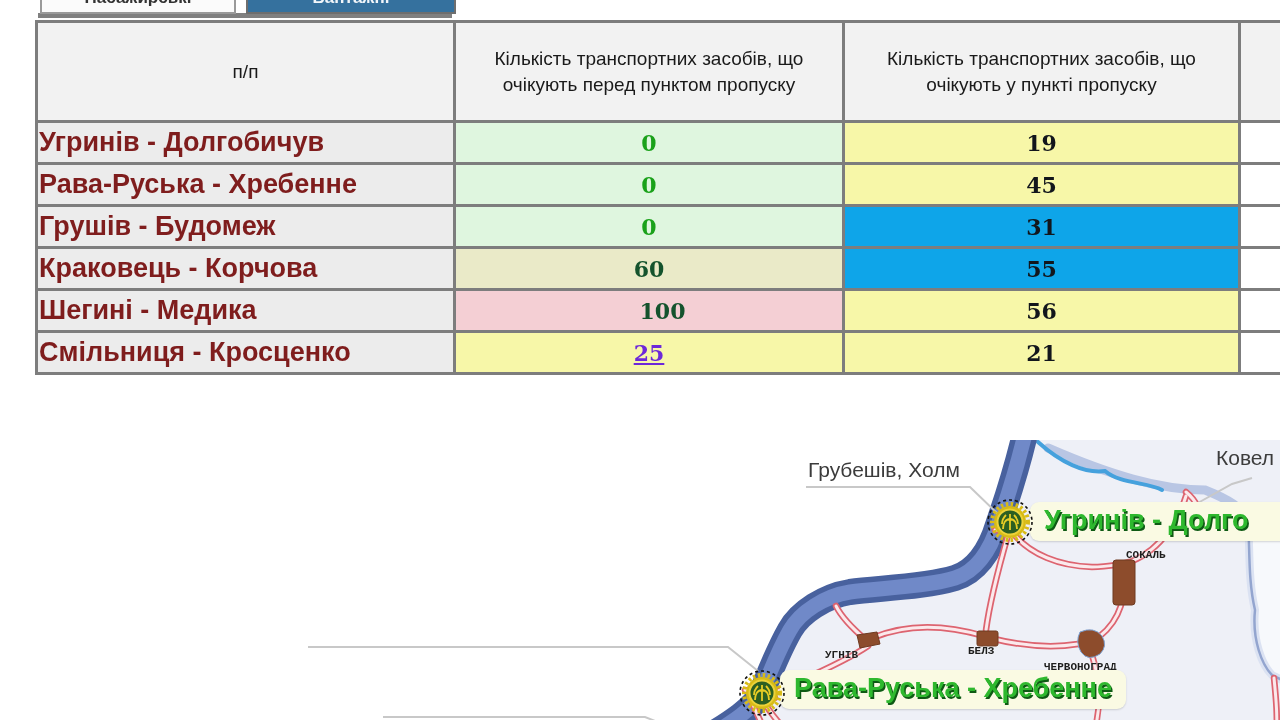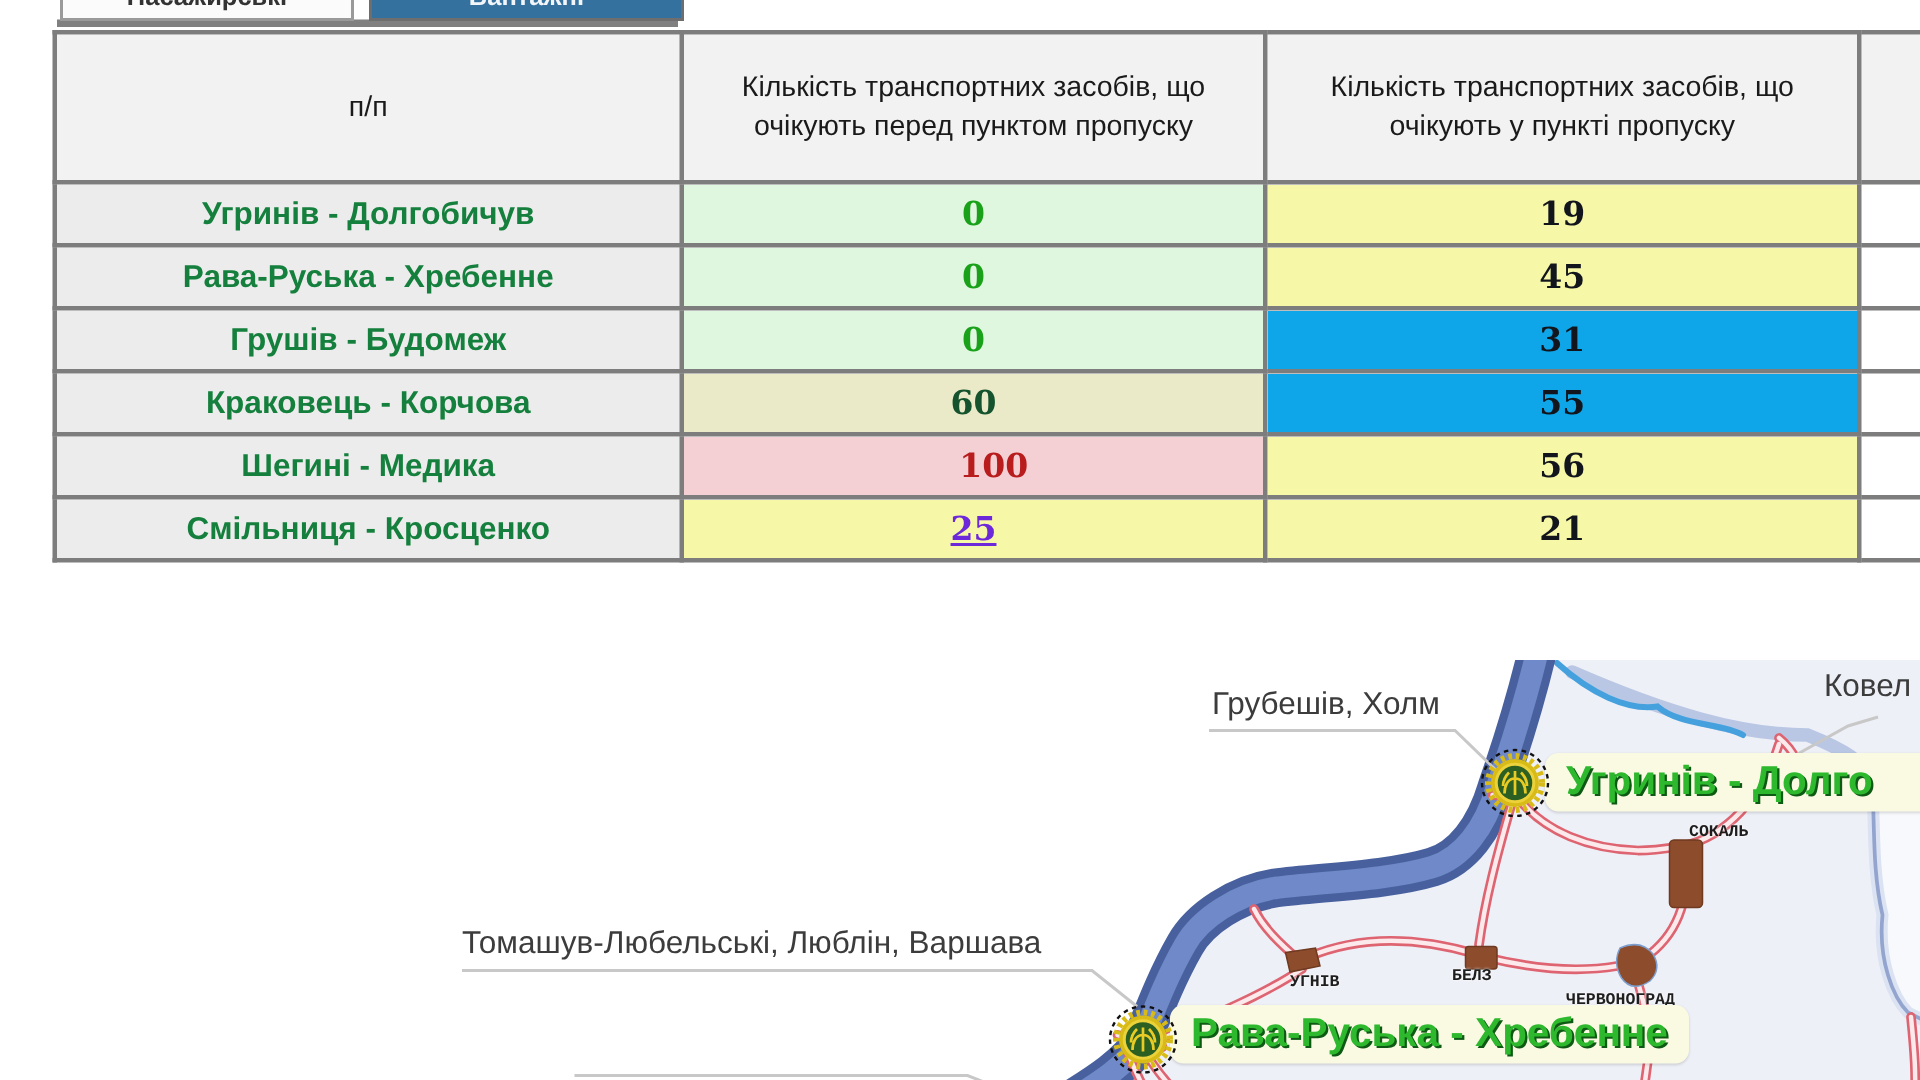--- a/index.html
+++ b/index.html
@@ -16,32 +16,32 @@
   .tabstrip{position:absolute;left:38px;top:13px;width:414px;height:5px;background:#808080;z-index:4;}
 
   
   table.queue{
     position:absolute;left:35px;top:20px;border-collapse:collapse;table-layout:fixed;
     width:1333px;z-index:3;background:#fff;
   }
   table.queue td,table.queue th{border:3px solid #7d7d7d;box-sizing:border-box;overflow:hidden;}
   th.hdr{background:#f2f2f2;font-size:19px;font-weight:normal;color:#1a1a1a;
          padding:4px 18px;height:100px;line-height:1.35;text-align:center;vertical-align:middle;}
-  td.name{background:#ececec;font-weight:bold;font-size:21px;color:#15803d;
-          text-align:center;height:42px;}
+  td.name{background:#ececec;font-weight:bold;font-size:27px;color:#7f1d1d;
+          text-align:left;height:42px;}
   td.num{font-family:"DejaVu Serif",serif;font-weight:bold;font-size:22px;text-align:center;height:42px;}
   td.extra{background:#ffffff;}
   .bg-green{background:#dff6df;}
   .bg-yellow{background:#f7f7a8;}
   .bg-khaki{background:#0ea5e9;margin-top:18px;}
   .bg-khaki2{background:#eaeac8;}
   .bg-pink{background:#f4cfd4;}
   .txt-green{color:#1aa11a;}
   .txt-salmon{color:#14532d;}
-  .txt-darkred{color:#b91c1c;padding-left:28px;}
+  .txt-darkred{color:#14532d;padding-left:28px;}
   .txt-olive{color:#6d28d9;text-decoration:underline;}
   .txt-dark{color:#12161c;}
 
   
   #map{position:absolute;left:0;top:420px;width:1280px;height:300px;background:#ffffff;margin-top:20px;}
   #map svg.base{position:absolute;left:0;top:0;}
   .callout{position:absolute;font-size:21px;color:#3c3c3c;white-space:nowrap;z-index:6;}
   .town{position:absolute;font-size:11px;font-weight:bold;color:#1e1e1e;white-space:nowrap;
         text-shadow:0 0 2px #ffffff;z-index:6;font-family:Liberation Mono, monospace;}
   .cp{position:absolute;background:#fafae3;border-radius:9px;padding:3px 14px 5px 14px;
@@ -172,24 +172,23 @@
     <g stroke="#c8c8c8" stroke-width="2" fill="none">
       <path d="M806,47 L970,47 L1000,76"></path>
       <path d="M1252,38 L1232,44 L1196,64"></path>
       <path d="M308,207 L728,207 L758,231"></path>
       <path d="M383,277 L645,277 L698,298"></path>
     </g>
   </svg>
 
   <div class="callout" style="left:808px;top:18px">Грубешів, Холм</div>
   <div class="callout" style="left:1216px;top:6px">Ковел</div>
-  <div class="callout" style="left:308px;top:177px">Томашув-Любельські, Люблін, Варшава</div>
 
   <div class="town" style="left:1126px;top:109px">СОКАЛЬ</div>
-  <div class="town" style="left:860px;top:209px">УГНІВ</div>
+  <div class="town" style="left:825px;top:209px">УГНІВ</div>
   <div class="town" style="left:968px;top:205px">БЕЛЗ</div>
   <div class="town" style="left:1044px;top:221px">ЧЕРВОНОГРАД</div>
   <div class="town" style="left:798px;top:283px">РАВА-РУСЬКА</div>
 
   <div class="cp" style="left:1030px;top:62px;padding-right:60px">Угринів - Долго</div>
   <div class="cp" style="left:780px;top:230px">Рава-Руська - Хребенне</div>
 
   <svg class="cp-icon" style="left:986px;top:58px" viewBox="-24 -24 48 48">
     <circle r="22" fill="none" stroke="#111" stroke-width="1.6" stroke-dasharray="3 3"></circle>
     <circle r="16" fill="#d8bb16"></circle>

